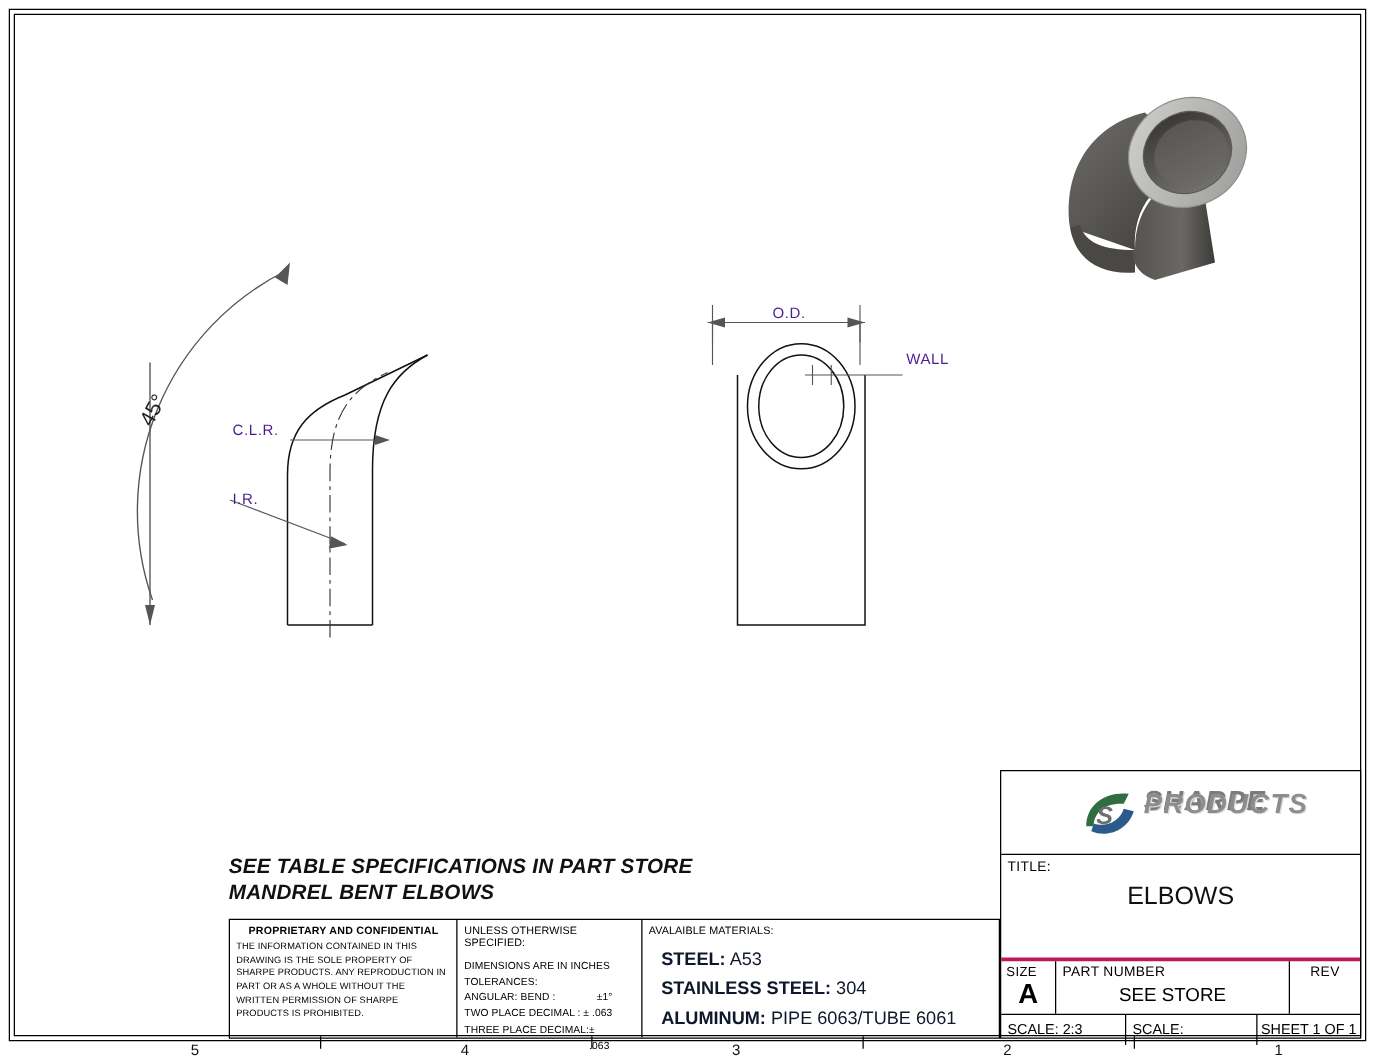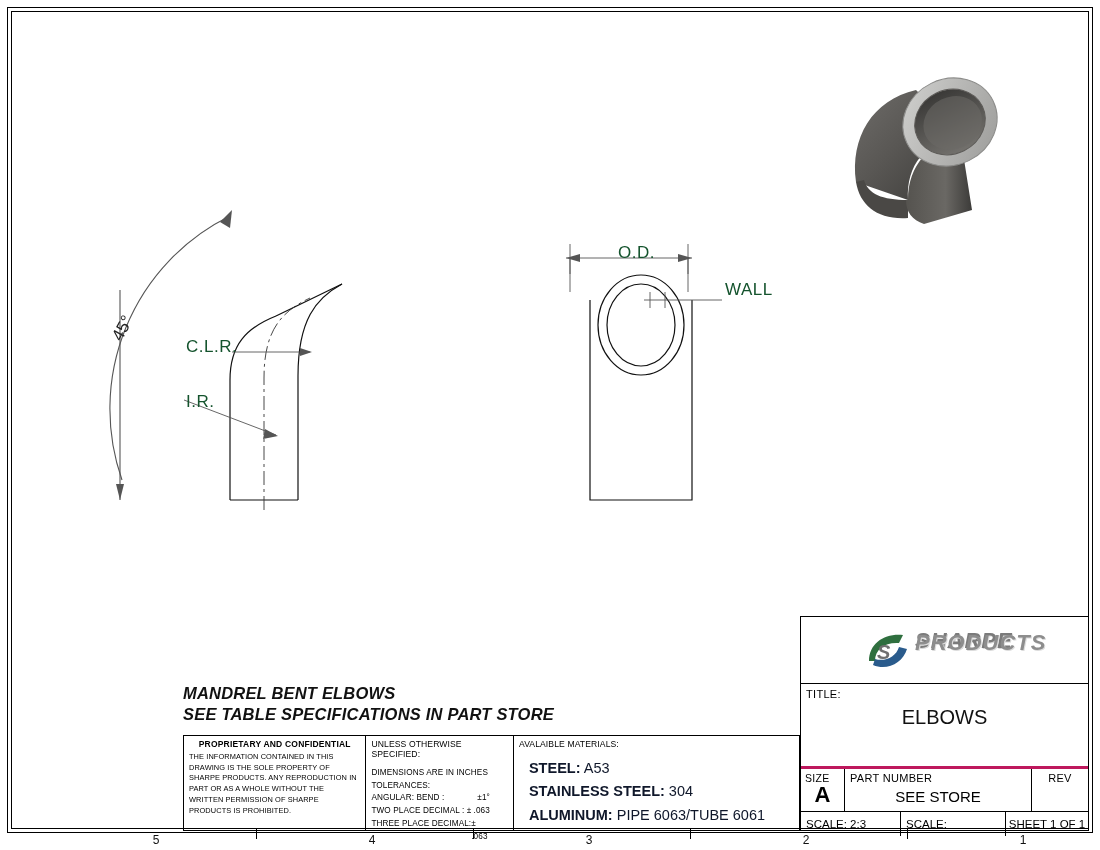--- a/index.html
+++ b/index.html
@@ -57,23 +57,23 @@
   
   .view-left {
     position: absolute;
     left: 80px;
     top: 180px;
     width: 400px;
     height: 360px;
   }
   .label-txt {
     position: absolute;
-    font-size: 17px;
+    font-size: 12px;
     letter-spacing: 0.5px;
-    color: #14532d;
+    color: #4c1d95;
     white-space: nowrap;
   }
   .label-45 {
     position: absolute;
     left: 28px;
     top: 155px;
     font-size: 17px;
     color: #222;
     transform: rotate(-62deg);
     transform-origin: left top;
@@ -428,22 +428,22 @@
       <path d="M 86 140 C 86 152 92 160 104 164 L 152 150 L 140 74 C 110 84 88 104 88 140 Z" fill="url(#gleg)" stroke="none"></path>
 
       <ellipse cx="130" cy="62" rx="48" ry="43" transform="rotate(-26 130 62)" fill="url(#gface)" stroke="#8d8d8b" stroke-width="1"></ellipse>
 
       <ellipse cx="130" cy="62" rx="36" ry="32" transform="rotate(-26 130 62)" fill="url(#gbore)" stroke="#5d5b58" stroke-width="1"></ellipse>
       <ellipse cx="132" cy="64" rx="30" ry="26" transform="rotate(-26 130 62)" fill="#6b6966" stroke="none" opacity="0.55"></ellipse>
     </svg>
   </div>
 
   <div class="notes">
+    <div>SEE TABLE SPECIFICATIONS IN PART STORE</div>
     <div>MANDREL BENT ELBOWS</div>
-    <div>SEE TABLE SPECIFICATIONS IN PART STORE</div>
   </div>
 
   <div class="spec-table">
 
     <div class="spec-col col-prop">
       <div class="prop-title">PROPRIETARY AND CONFIDENTIAL</div>
       <div class="prop-body">THE INFORMATION CONTAINED IN THIS DRAWING IS THE SOLE PROPERTY OF SHARPE PRODUCTS.  ANY REPRODUCTION IN PART OR AS A WHOLE WITHOUT THE WRITTEN PERMISSION OF SHARPE PRODUCTS IS PROHIBITED.</div>
     </div>
 
     <div class="spec-col col-unless">

